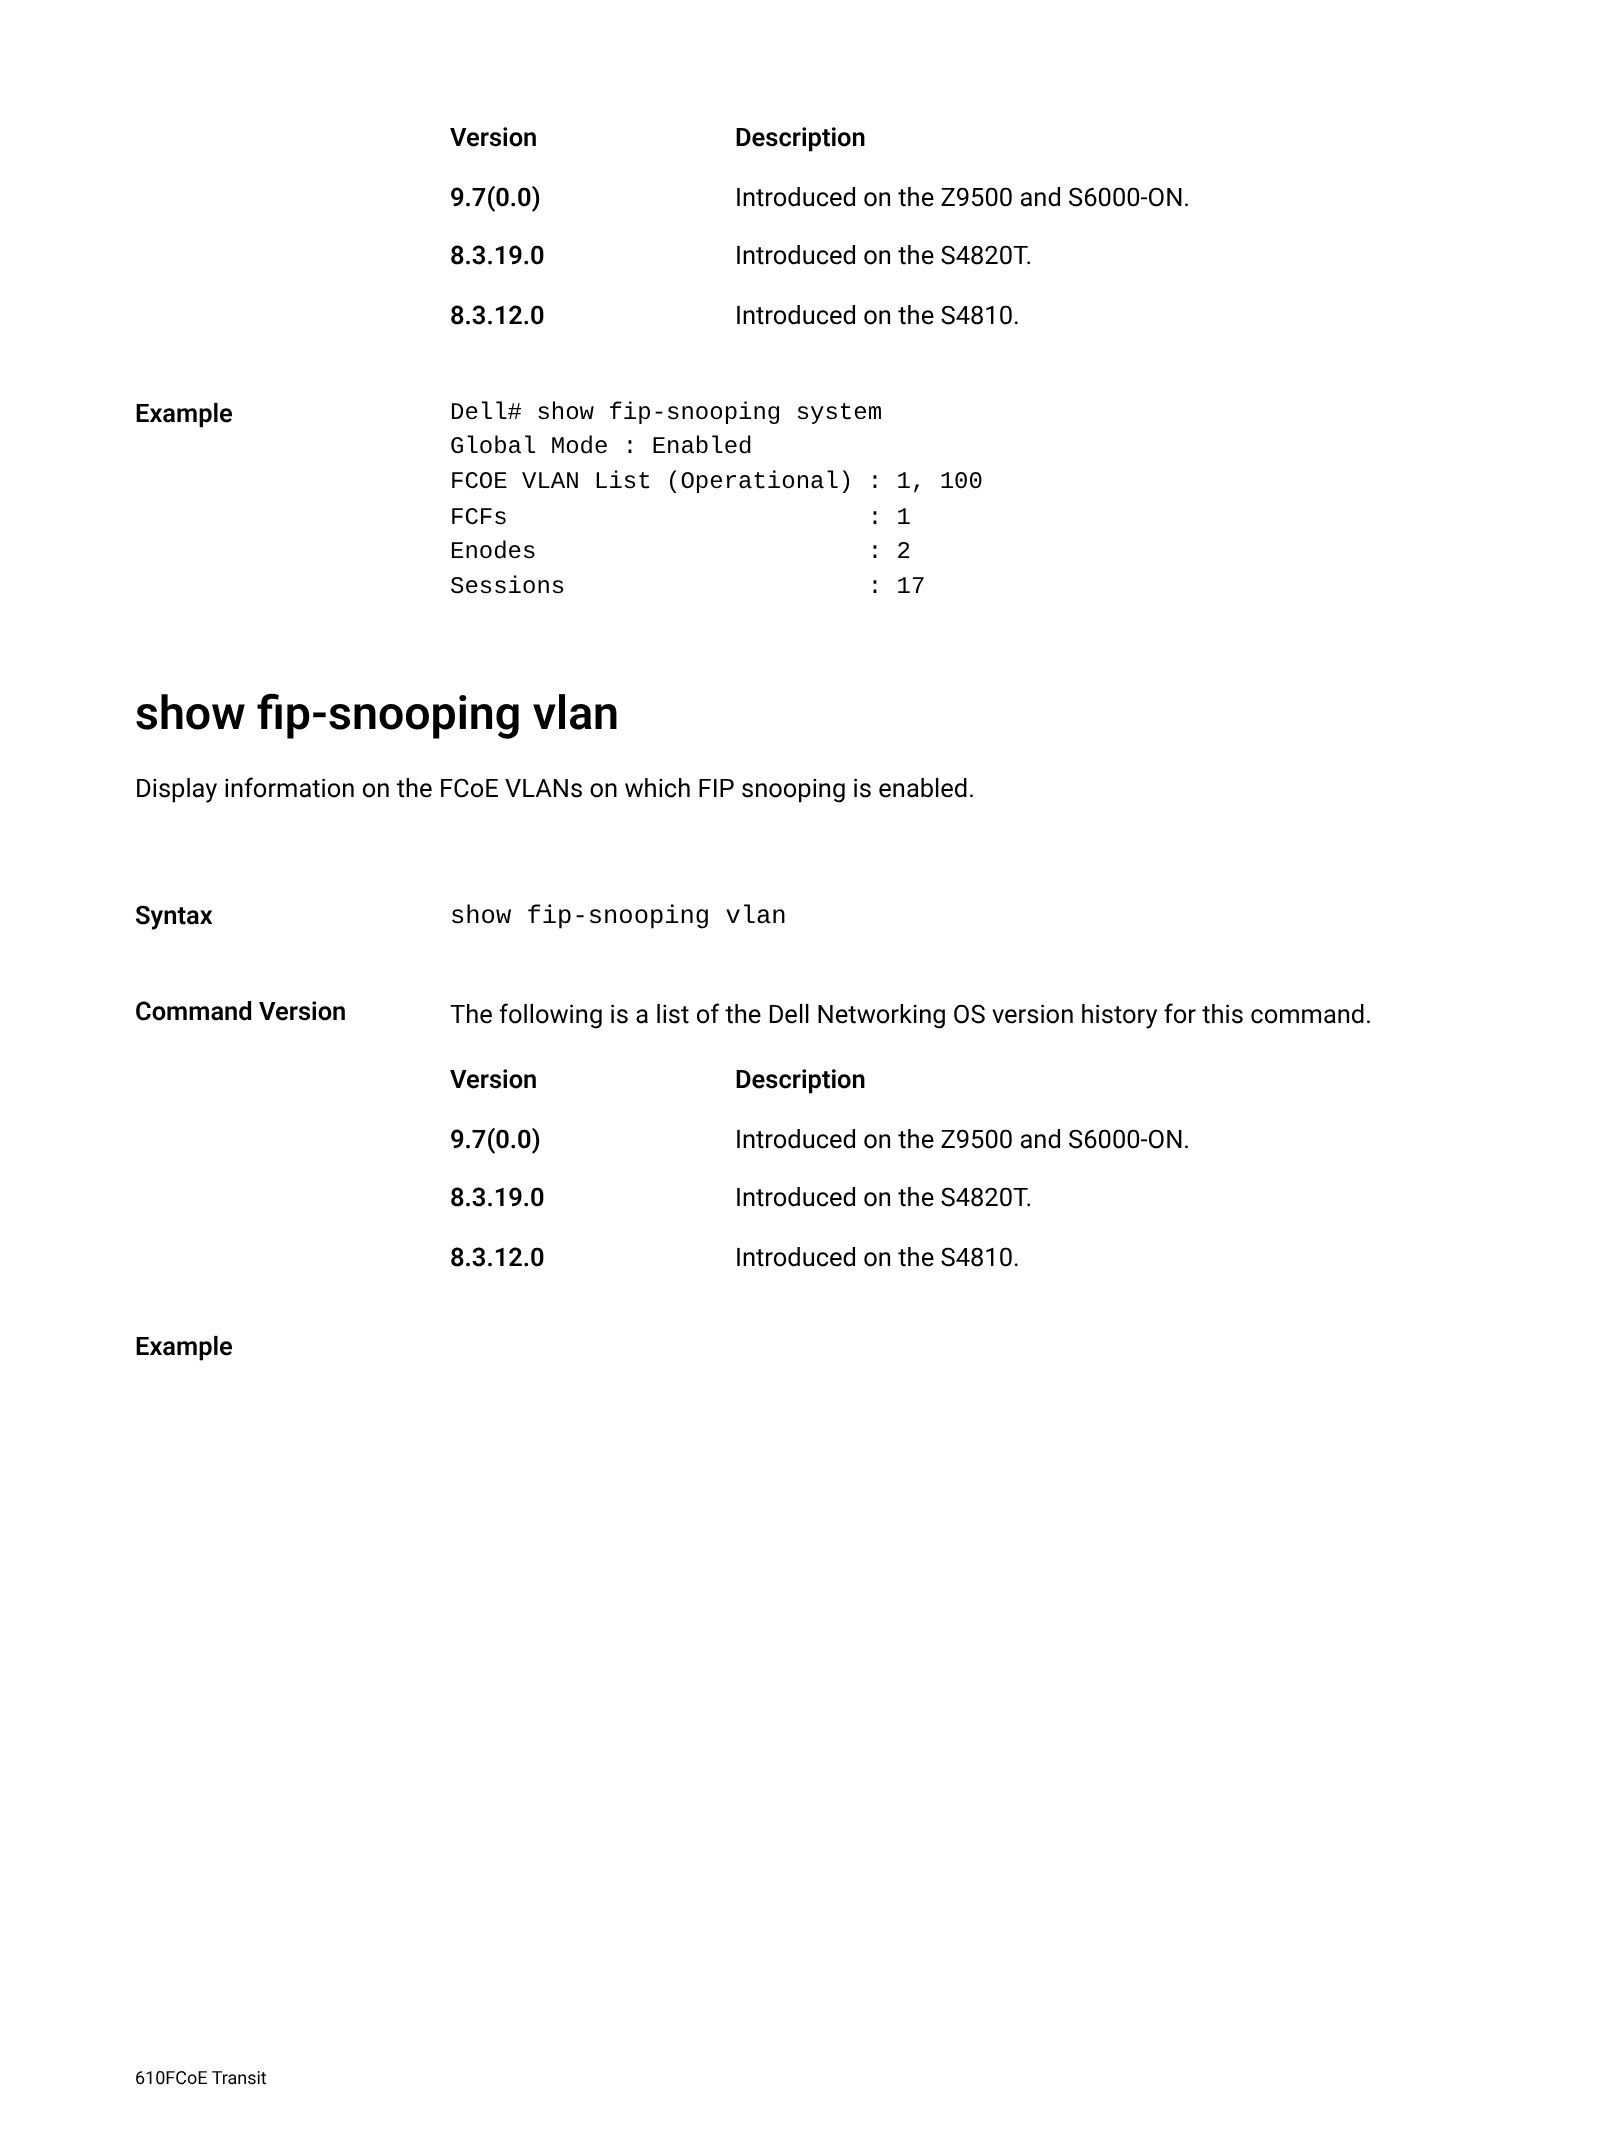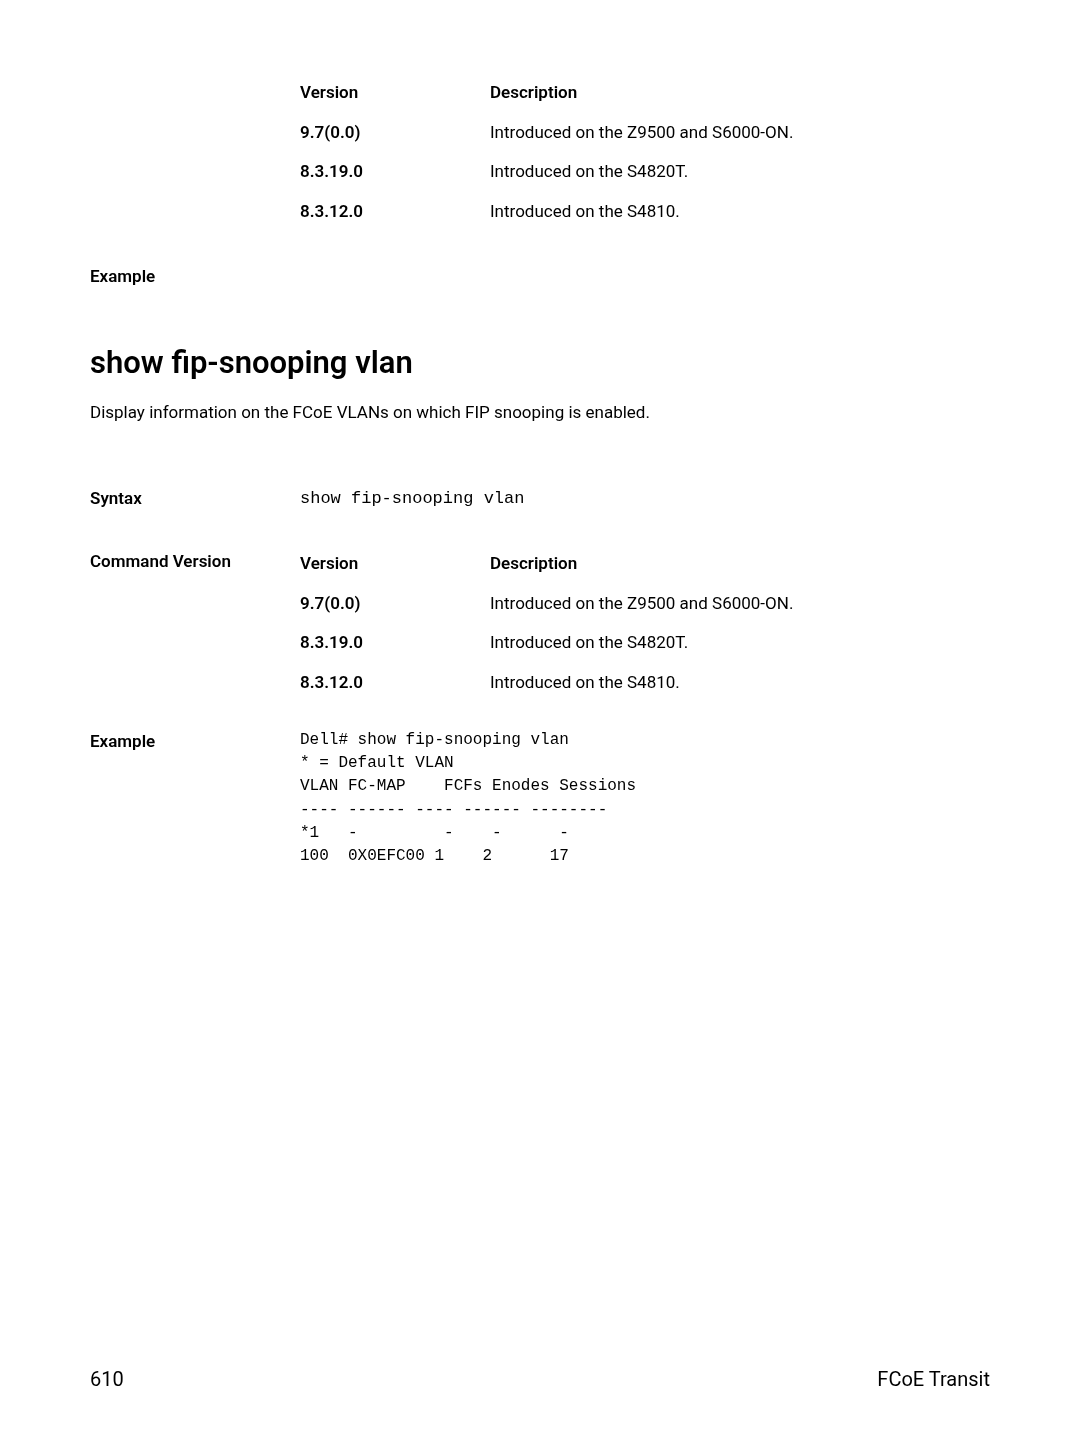--- a/index.html
+++ b/index.html
@@ -70,22 +70,22 @@
   }
   .section-content {
     flex: 1;
   }
   .footer {
     position: absolute;
     bottom: 40px;
     left: 90px;
     right: 90px;
     display: flex;
-    justify-content: space-between;
-    font-size: 20px;
+    justify-content: flex-start;
+    font-size: 12px;
   }
   .history-para {
     margin-bottom: 18px;
   }
   .mono {
     font-family: "Courier New", Courier, monospace;
   }
 </style>
 </head>
 <body>
@@ -106,37 +106,46 @@
       <div class="version-desc">Introduced on the S4820T.</div>
     </div>
     <div class="version-row">
       <div class="version-label">8.3.12.0</div>
       <div class="version-desc">Introduced on the S4810.</div>
     </div>
   </div>
 
   <div class="section-block" style="margin-bottom:50px">
     <div class="section-label">Example</div>
+    <div class="section-content">
+      <pre>Dell# show fip-snooping system
+Global Mode : Enabled
+FCOE VLAN List (Operational) : 1, 100
+FCFs                         : 1
+Enodes                       : 2
+Sessions                     : 17</pre>
+    </div>
   </div>
 </div>
 
 <h1>show fip-snooping vlan</h1>
 <p class="intro">Display information on the FCoE VLANs on which FIP snooping is enabled.</p>
 
 <div class="section-block">
   <div class="section-label">Syntax</div>
   <div class="section-content mono">show fip-snooping vlan</div>
 </div>
 
 <div class="section-block">
 </div>
 
 <div class="section-block">
   <div class="section-label" style="line-height:1.25">Command Version</div>
   <div class="section-content">
+    <p class="history-para">The following is a list of the Dell Networking OS version history for this command.</p>
 
     <div class="version-row">
       <div class="version-label">Version</div>
       <div class="version-desc" style="font-weight:600">Description</div>
     </div>
     <div class="version-row">
       <div class="version-label">9.7(0.0)</div>
       <div class="version-desc">Introduced on the Z9500 and S6000-ON.</div>
     </div>
     <div class="version-row">
@@ -145,26 +154,18 @@
     </div>
     <div class="version-row">
       <div class="version-label">8.3.12.0</div>
       <div class="version-desc">Introduced on the S4810.</div>
     </div>
   </div>
 </div>
 
 <div class="section-block">
   <div class="section-label">Example</div>
-  <div class="section-content">
-    <pre>Dell# show fip-snooping vlan
-* = Default VLAN
-VLAN FC-MAP    FCFs Enodes Sessions
----- ------ ---- ------ --------
-*1   -         -    -      -
-100  0X0EFC00 1    2      17</pre>
-  </div>
 </div>
 
 <div class="footer">
   <span>610</span>
   <span>FCoE Transit</span>
 </div>
 
 </body></html>

